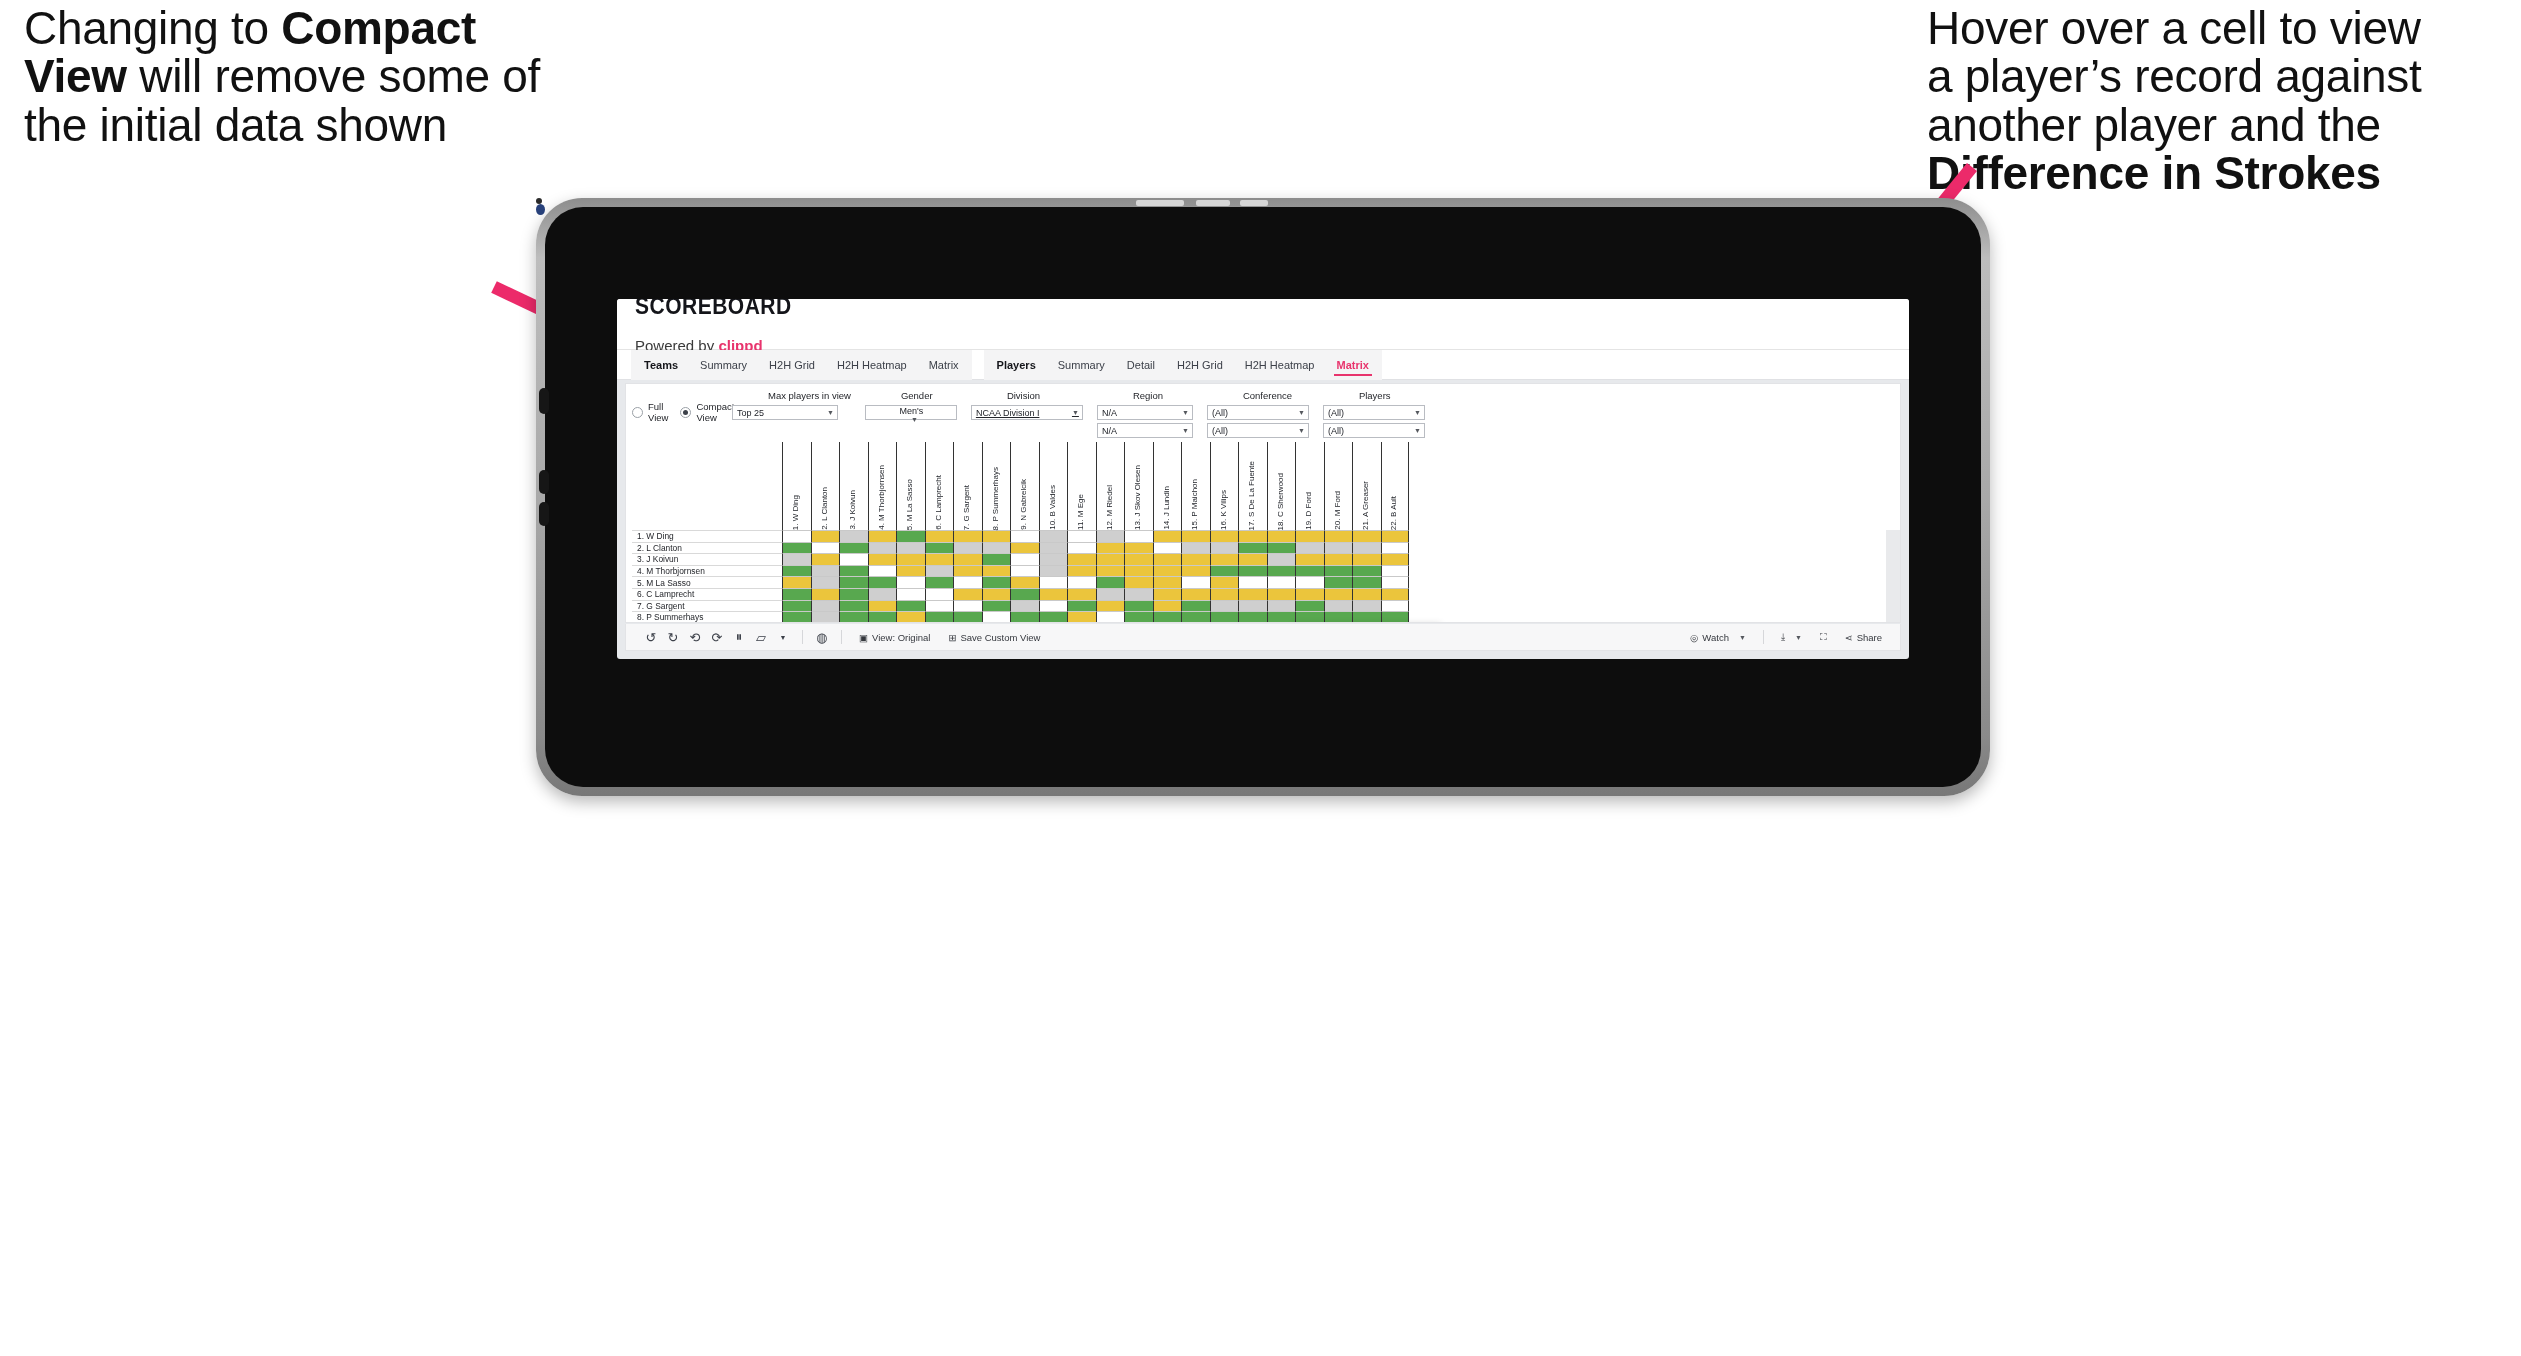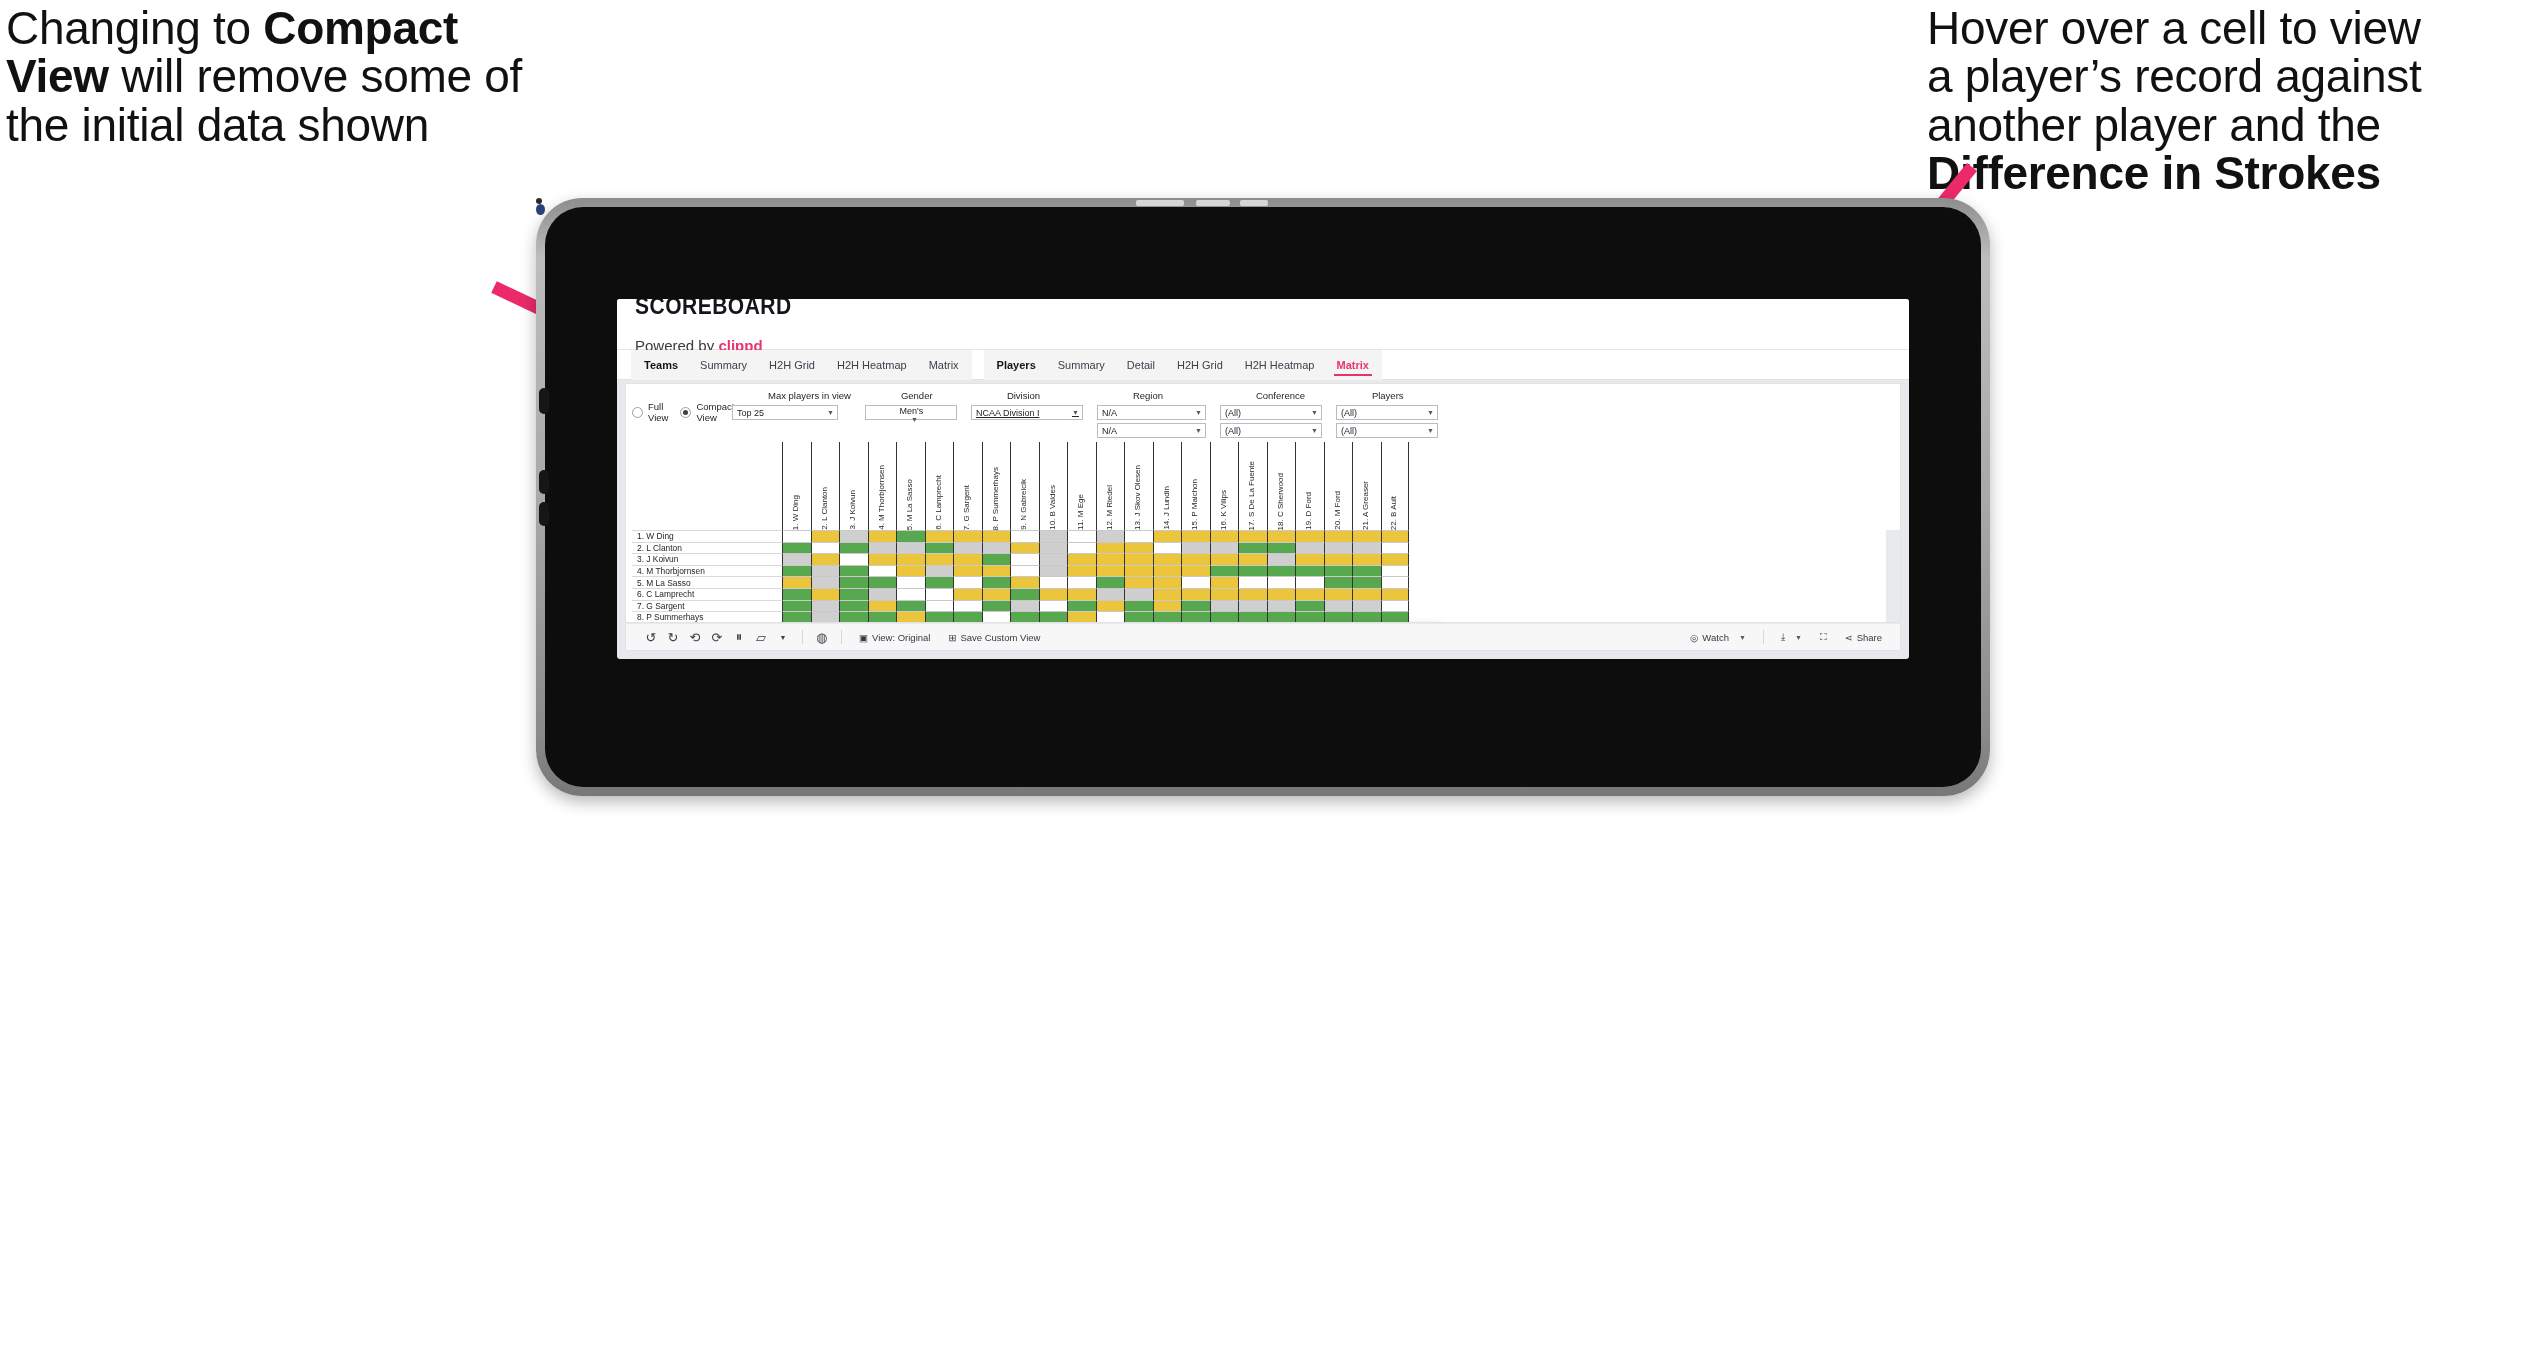--- a/index.html
+++ b/index.html
@@ -12,21 +12,21 @@
   }
   
   .callout{
     position:absolute;
     font-size:46px;
     line-height:1.05;
     color:#111111;
     letter-spacing:-0.3px;
   }
   .callout b{font-weight:700;}
-  #callout-left{left:6px;top:4px;width:560px;}
+  #callout-left{left:24px;top:4px;width:560px;}
   #callout-right{left:1927px;top:4px;width:500px;}
 
   
   .arrow-svg{position:absolute;left:0;top:0;width:2521px;height:1356px;pointer-events:none;}
 
   
   #tablet{
     position:absolute;
     left:536px;top:198px;
     width:1454px;height:530px;
@@ -132,21 +132,21 @@
   }
   .fgroup{display:flex;flex-direction:column;gap:3px;}
   .flabel{font-size:9.5px;color:#1d1f24;margin-bottom:1px;margin-left:36px;}
   .fselect{
     border:1px solid #b9bcc2;background:#fff;height:15px;
     display:flex;align-items:center;justify-content:space-between;
     padding:0 3px 0 4px;font-size:9px;color:#22252b;box-sizing:border-box;
   }
   .caret{font-size:7px;color:#55585e;margin-left:6px;}
   .w1{width:106px;} .w2{width:92px;flex-direction:column;} .w3{width:112px;text-decoration:underline;}
-  .w4{width:109px;} .w5{width:102px;} .w6{width:102px;}
+  .w4{width:96px;} .w5{width:102px;} .w6{width:102px;}
 
   
   #matrix-wrap{position:relative;padding-left:6px;}
   #colhead{
     display:flex;height:88px;align-items:flex-end;margin-left:150px;
     border-bottom:0;
   }
   .colh{
     width:28.5px;height:88px;flex:none;position:relative;
     border-left:1.6px solid #333;

